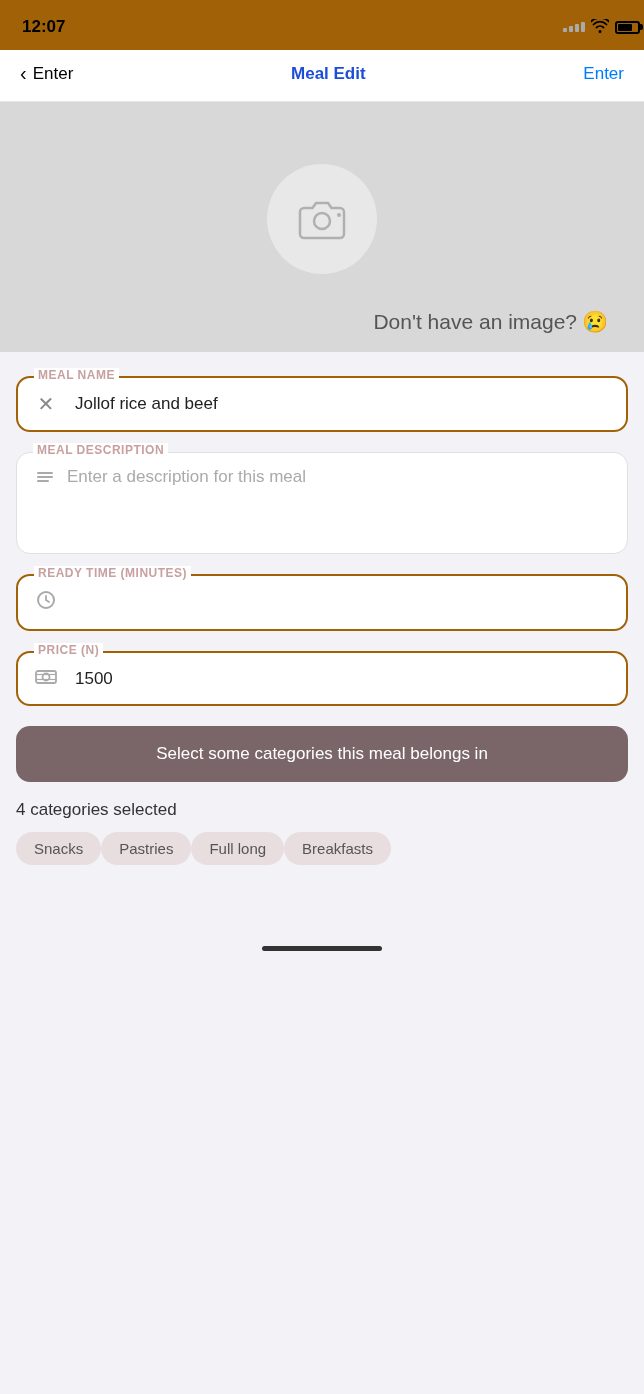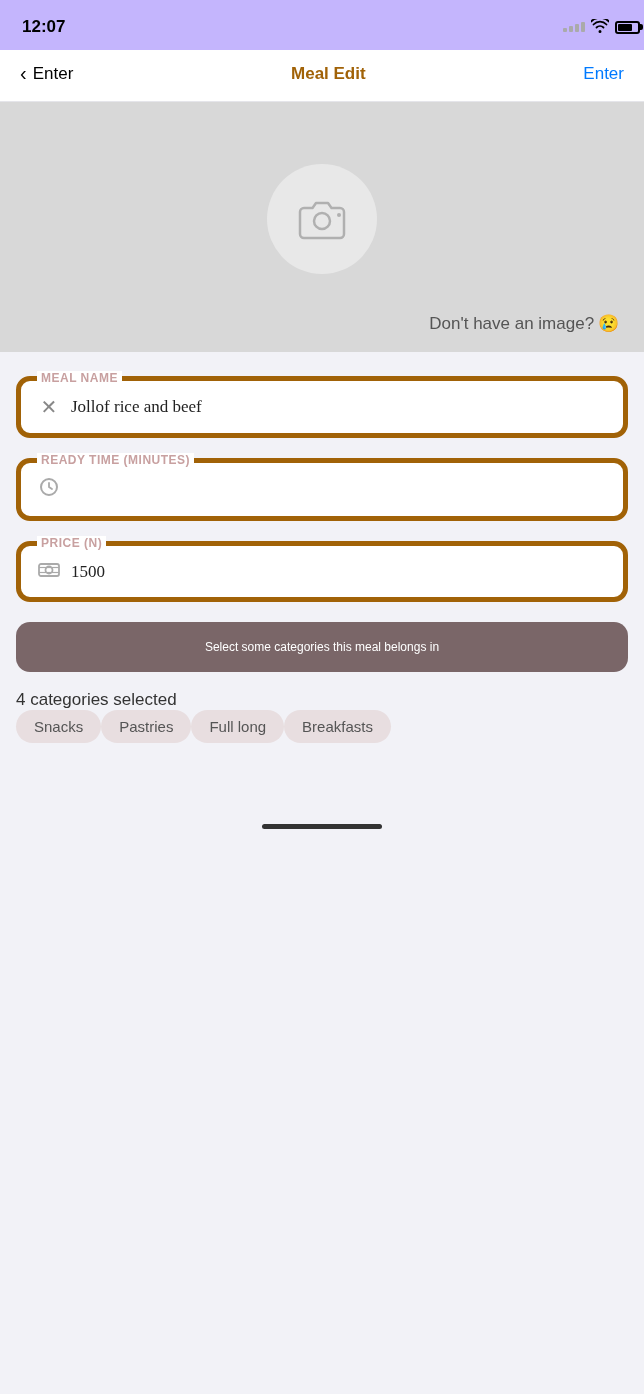--- a/index.html
+++ b/index.html
@@ -7,21 +7,21 @@
     body {
       width: 644px;
       min-height: 1394px;
       font-family: -apple-system, BlinkMacSystemFont, 'Helvetica Neue', Arial, sans-serif;
       background: #f2f2f7;
       overflow-x: hidden;
     }
 
     
     .status-bar {
-      background: #c4b5fd;
+      background: #a16207;
       display: flex;
       align-items: center;
       justify-content: space-between;
       padding: 14px 4px 10px 22px;
       height: 50px;
     }
     .status-time {
       font-size: 17px;
       font-weight: 600;
       color: #000;
@@ -87,21 +87,21 @@
       cursor: pointer;
       gap: 4px;
     }
     .nav-back-arrow {
       font-size: 20px;
       margin-right: 2px;
     }
     .nav-title {
       font-size: 17px;
       font-weight: 600;
-      color: #a16207;
+      color: #1d4ed8;
     }
     .nav-save {
       font-size: 17px;
       color: #007aff;
       font-weight: 400;
       cursor: pointer;
     }
 
     
     .image-area {
@@ -123,40 +123,40 @@
       justify-content: center;
       margin-bottom: 16px;
     }
     .camera-svg {
       width: 52px;
       height: 44px;
     }
     .no-image-text {
       position: absolute;
       bottom: 18px;
-      right: 24px;
-      font-size: 17px;
+      right: 35px;
+      font-size: 21px;
       color: #555;
     }
 
     
     .form-area {
       background: #f2f2f7;
       padding: 24px 16px 0 16px;
     }
 
     .field-group {
       margin-bottom: 20px;
     }
 
     .field-wrapper {
       position: relative;
       background: #fff;
       border-radius: 14px;
-      border: 5px solid #a16207;
+      border: 2px solid #a16207;
     }
 
     .field-label {
       position: absolute;
       top: -10px;
       left: 16px;
       font-size: 12px;
       font-weight: 600;
       color: #c8a0a0;
       background: #fff;
@@ -180,21 +180,22 @@
       text-align: center;
     }
 
     .field-input {
       flex: 1;
       border: none;
       outline: none;
       font-size: 17px;
       color: #222;
       background: transparent;
-      font-family: Liberation Serif, serif;
+      font-family: Liberation Sans, sans-serif;
+      margin-left: 7px;
     }
 
     .field-input::placeholder {
       color: #aaa;
     }
 
     
     .field-textarea-wrapper {
       position: relative;
       background: #fff;
@@ -224,36 +225,36 @@
     }
 
     
     .select-button {
       width: 100%;
       background: #7a6668;
       color: #fff;
       border: none;
       border-radius: 14px;
       padding: 18px 16px;
-      font-size: 12px;
+      font-size: 17px;
       font-weight: 500;
       text-align: center;
       cursor: pointer;
       margin-bottom: 18px;
       font-family: inherit;
     }
 
     
     .categories-section {
       padding: 0 0 16px 0;
     }
     .categories-count {
       font-size: 17px;
       color: #333;
-      margin-bottom: 0;
+      margin-bottom: 12px;
     }
     .categories-chips {
       display: flex;
       flex-wrap: wrap;
     }
     .chip {
       background: #e8dee0;
       color: #555;
       border-radius: 20px;
       padding: 8px 18px;
@@ -334,20 +335,35 @@
     <div class="field-wrapper">
       <span class="field-label">MEAL NAME</span>
       <div class="field-inner">
         <span class="field-icon">✕</span>
         <input class="field-input" type="text" value="Jollof rice and beef" style="">
       </div>
     </div>
   </div>
 
   
+  <div class="field-group">
+    <div class="field-textarea-wrapper">
+      <span class="field-label">MEAL DESCRIPTION</span>
+      <div class="field-textarea-inner">
+        <span class="field-icon" style="margin-top:2px;">
+          <svg width="20" height="20" viewBox="0 0 20 20" fill="none">
+            <rect x="2" y="3" width="16" height="2" rx="1" fill="#aaa"></rect>
+            <rect x="2" y="7" width="16" height="2" rx="1" fill="#aaa"></rect>
+            <rect x="2" y="11" width="12" height="2" rx="1" fill="#aaa"></rect>
+          </svg>
+        </span>
+        <textarea class="field-textarea" placeholder="Enter a description for this meal" style=""></textarea>
+      </div>
+    </div>
+  </div>
 
   
   <div class="field-group">
     <div class="field-wrapper">
       <span class="field-label">READY TIME (minutes)</span>
       <div class="field-inner">
         <span class="field-icon">
           <svg width="20" height="20" viewBox="0 0 20 20" fill="none">
             <circle cx="10" cy="10" r="8" stroke="#aaa" stroke-width="2" fill="none"></circle>
             <path d="M10 6v4l3 2" stroke="#aaa" stroke-width="1.8" stroke-linecap="round"></path>

